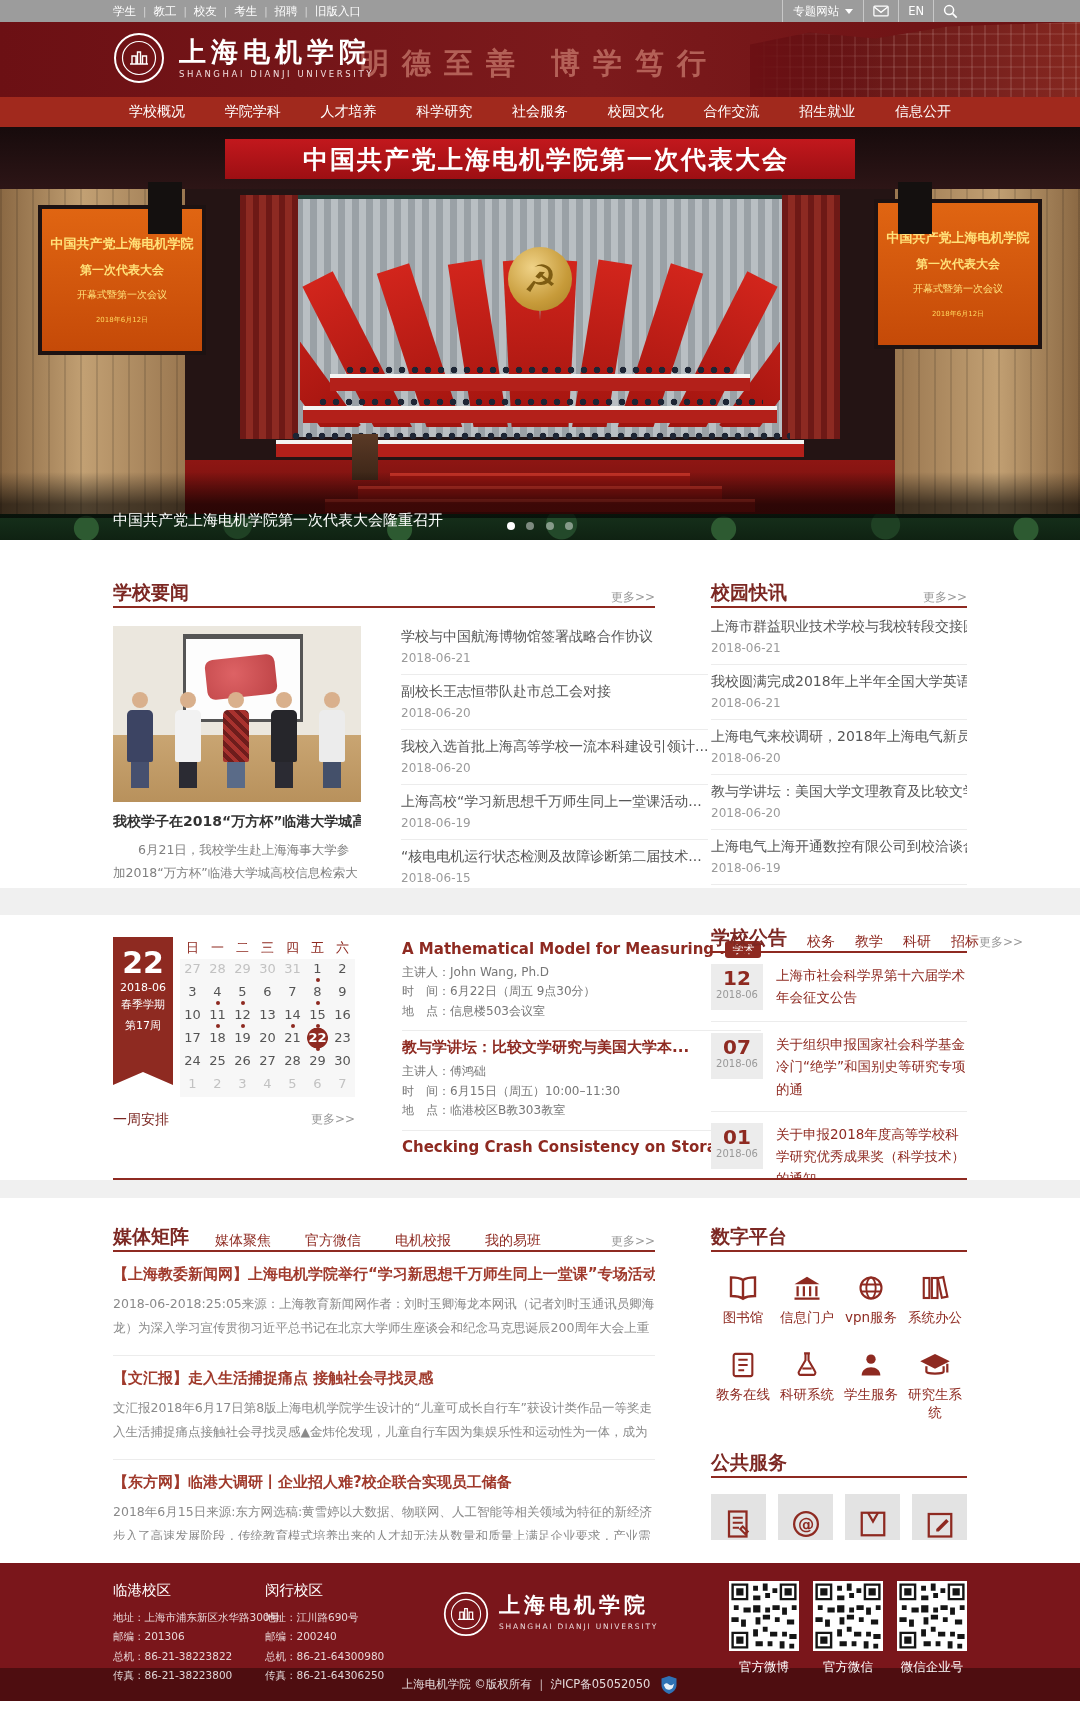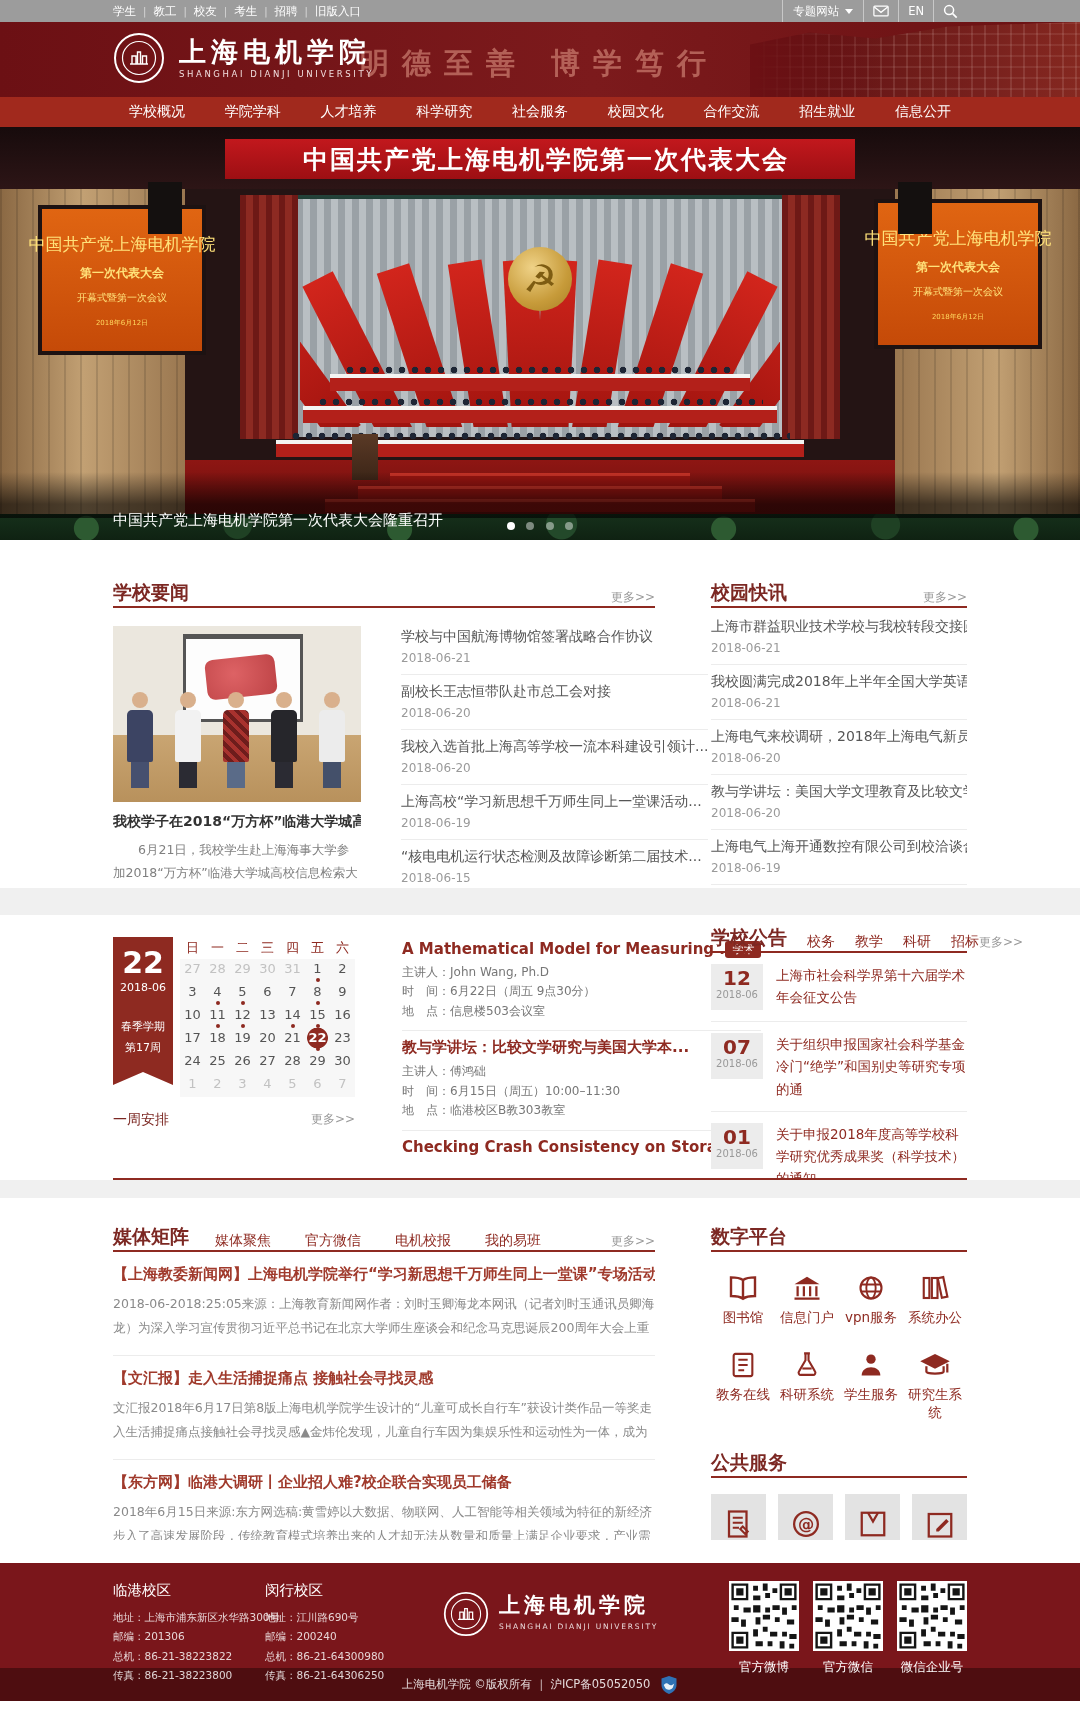--- a/index.html
+++ b/index.html
@@ -41,21 +41,21 @@
   .nitm{color:#fff;font-size:14px;cursor:pointer;white-space:nowrap;}
 
   
   .hero{position:relative;height:413px;background:#241414;overflow:hidden;}
   .wood{position:absolute;top:40px;bottom:0;width:185px;background:repeating-linear-gradient(90deg,rgba(0,0,0,.12) 0 2px,transparent 2px 16px),linear-gradient(90deg,#8a6843,#c2a073 45%,#9a7750);}
   .wood.l{left:0;} .wood.r{right:0;transform:scaleX(-1);}
   .htop{position:absolute;left:0;right:0;top:0;height:62px;background:linear-gradient(#170b0c,#2d1516);}
   .banner{position:absolute;left:50%;transform:translateX(-50%);top:12px;width:630px;height:40px;background:linear-gradient(#c2181d,#9d0f13);display:flex;align-items:center;justify-content:center;color:#fff;font-size:25px;font-weight:bold;letter-spacing:2px;white-space:nowrap;padding-left:12px;}
   .screen{position:absolute;width:168px;height:150px;background:linear-gradient(#e06512,#c54a08);border:4px solid #1d1212;display:flex;flex-direction:column;align-items:center;justify-content:center;gap:9px;}
   .screen.l{left:38px;top:78px;} .screen.r{right:38px;top:72px;}
-  .scr1{color:#ffe27a;font-size:17px;font-weight:normal;white-space:nowrap;}
+  .scr1{color:#ffe27a;font-size:13px;font-weight:bold;white-space:nowrap;}
   .scr2{color:#ffe27a;font-size:12px;font-weight:bold;}
   .scr3{color:#ffe27a;font-size:10px;}
   .scrd{color:#ffd75e;font-size:7px;margin-top:4px;}
   .speaker{position:absolute;width:34px;height:52px;background:#14100f;top:55px;}
   .speaker.l{left:148px;} .speaker.r{right:148px;}
   .backdrop{position:absolute;left:240px;right:240px;top:72px;height:238px;background:repeating-linear-gradient(90deg,#9aa1a6 0 7px,#b9bfc3 7px 14px);}
   .valance{position:absolute;left:240px;right:240px;top:68px;height:24px;background:linear-gradient(#24433a,#16302a);}
   .scurt{position:absolute;top:68px;width:58px;height:244px;background:repeating-linear-gradient(90deg,#6e1916 0 6px,#8d2a22 6px 13px);}
   .scurt.l{left:240px;} .scurt.r{right:240px;}
   .flags{position:absolute;left:300px;right:300px;top:90px;height:210px;overflow:hidden;}
@@ -115,21 +115,21 @@
 
   .sec-lect{height:265px;padding-top:10px;}
   .sec-lect .c{border-bottom:2px solid #8e2a21;height:100%;}
   .lecttitle{font-size:19px;font-weight:bold;color:#7c2823;}
   .lectrow{display:flex;margin-top:12px;}
   .calblock{width:242px;}
   .calflex{display:flex;}
   .ribbon{width:60px;height:148px;background:#8e2a21;color:#fff;text-align:center;clip-path:polygon(0 0,100% 0,100% 100%,50% calc(100% - 13px),0 100%);padding-top:10px;}
   .rb-day{font-size:30px;font-weight:bold;line-height:1.05;}
   .rb-mon{font-size:11px;margin-top:2px;}
-  .rb-term{font-size:11px;margin-top:25px;font-family:Liberation Mono, monospace;}
+  .rb-term{font-size:11px;margin-top:3px;font-family:Liberation Mono, monospace;}
   .rb-week{font-size:11px;margin-top:6px;}
   .cal{margin-left:7px;width:175px;}
   .wdrow{display:flex;}
   .wd{width:25px;height:22px;text-align:center;font-size:13px;color:#8e2a21;line-height:22px;}
   .grid{display:flex;flex-wrap:wrap;width:175px;background:#f7f7f7;}
   .cd{width:25px;height:23px;text-align:center;font-size:13px;color:#555;line-height:20px;position:relative;cursor:pointer;}
   .cd.mut{color:#c2c2c2;cursor:default;}
   .cd.act{color:#fff;background:radial-gradient(circle at 12.5px 10px,#8e2a21 10px,transparent 10.8px);font-weight:bold;}
   .cd.dotd::after{content:"";position:absolute;left:50%;margin-left:-2px;bottom:0px;width:4px;height:4px;border-radius:50%;background:#8e2a21;}
   .calfoot{display:flex;margin-top:14px;width:242px;}

